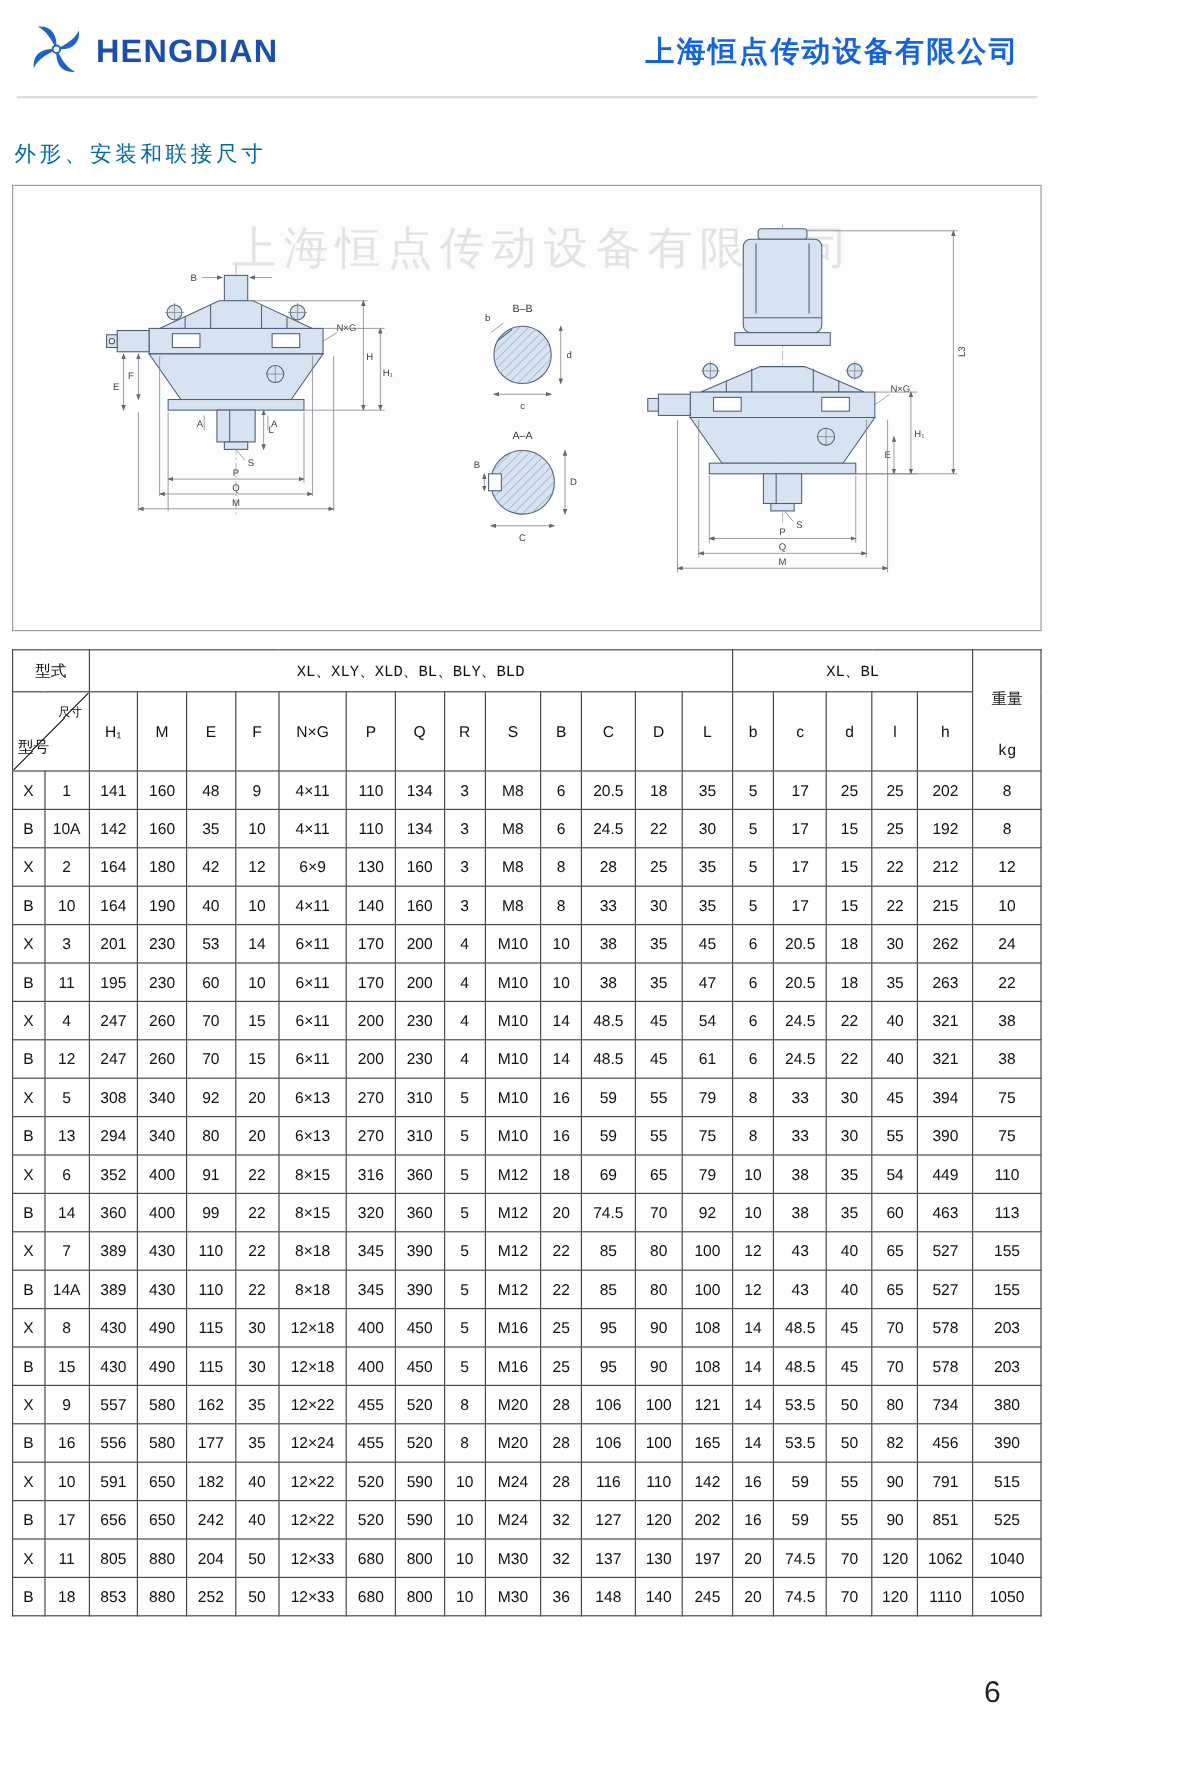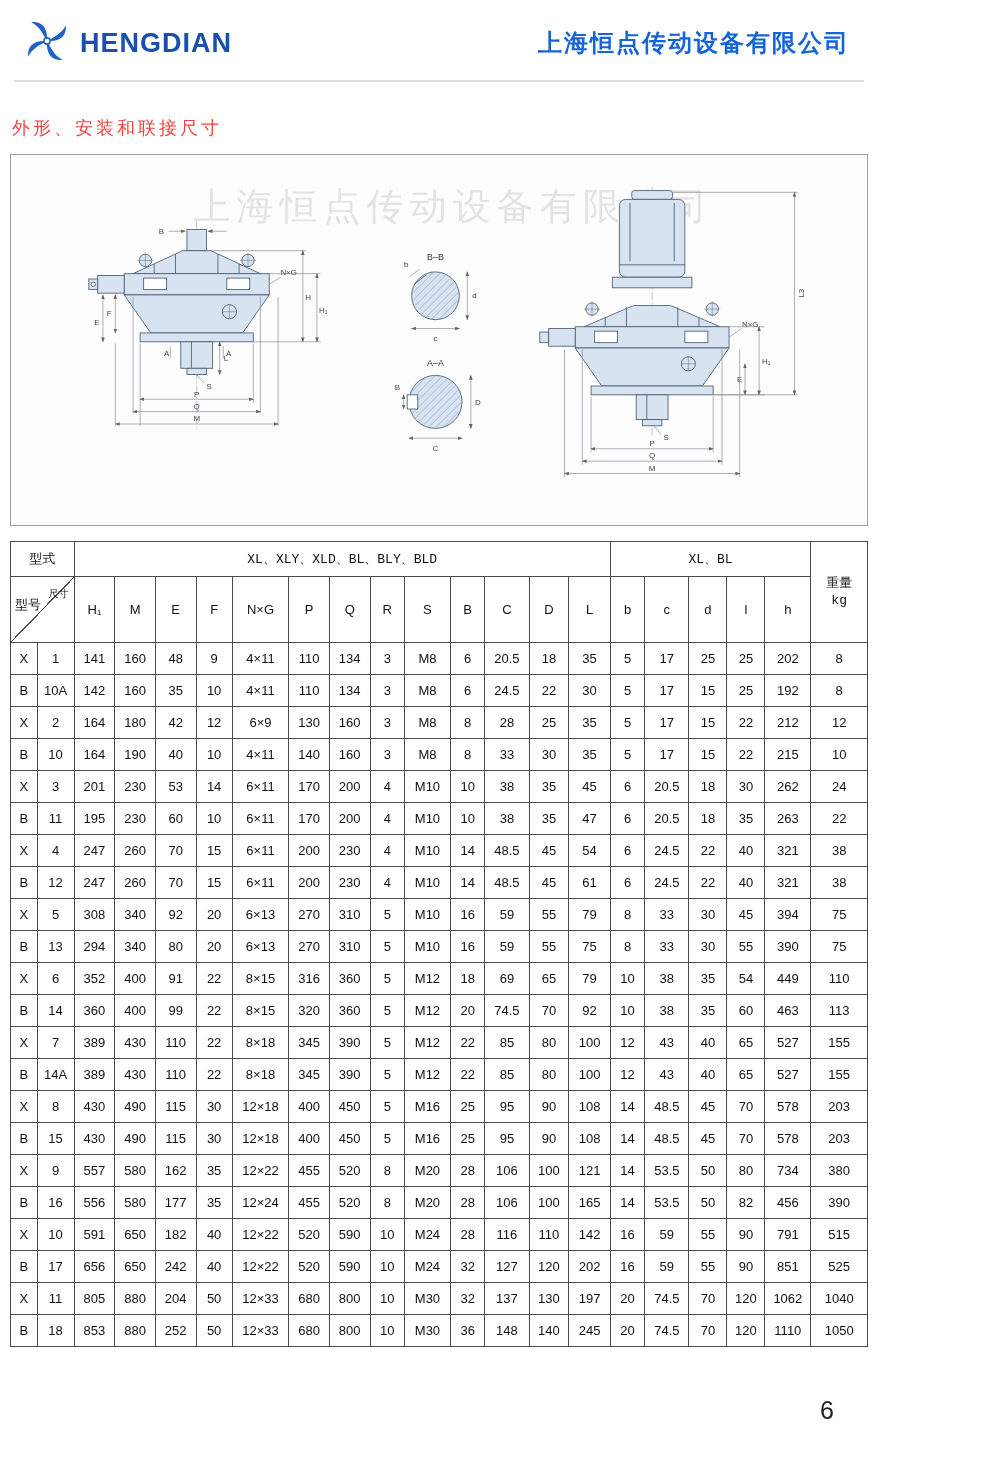--- a/index.html
+++ b/index.html
@@ -8,21 +8,21 @@
   .page { width:878px; height:1483px; padding:0 10px; position:relative; }
 
   
   .top-header { display:flex; justify-content:space-between; align-items:center; padding:14px 18px 0 14px; height:72px; }
   .logo-wrap { display:flex; align-items:center; gap:10px; }
   .logo-text { font-size:27px; font-weight:bold; color:#1a4fae; letter-spacing:1px; }
   .company-name { font-size:24px; font-weight:bold; color:#1565d8; letter-spacing:2px; }
   .header-rule { height:0; border-bottom:2px solid #dcdcdc; margin:8px 4px 0 4px; }
 
   
-  .section-title { font-size:18px; color:#ef4444; letter-spacing:3px; margin:34px 0 14px 2px; }
+  .section-title { font-size:18px; color:#0369a1; letter-spacing:3px; margin:34px 0 14px 2px; }
 
   
   .drawing-box { border:1px solid #9aa0a6; height:372px; position:relative; background:#fdfdfd; overflow:hidden; }
   .drawing-box svg { display:block; width:100%; height:100%; }
   .fillpart { fill:#d7e3f1; stroke:#4e6076; stroke-width:1; }
   .whitepart { fill:#ffffff; stroke:#4e6076; stroke-width:1; }
   .ln { stroke:#4e6076; stroke-width:1; fill:none; }
   .dim { stroke:#7a7f86; stroke-width:0.7; fill:none; }
   .cl { stroke:#93a3b8; stroke-width:0.7; fill:none; stroke-dasharray:9 3 2 3; }
   text.dl { font-size:9px; fill:#3a3f46; text-anchor:middle; }
@@ -32,22 +32,22 @@
   
   table.dims { width:100%; border-collapse:collapse; table-layout:fixed; margin-top:15px; }
   table.dims td { border:1px solid #4a4a4a; text-align:center; vertical-align:middle; font-size:13px; padding:0 1px; overflow:hidden; white-space:nowrap; }
   table.dims thead tr.group-row td { height:35px;font-family:Liberation Mono, monospace; }
   table.dims thead tr.col-row td { height:66px; }
   table.dims tbody td { height:32px; }
   td.corner-cell { position:relative; padding:0; }
   td.corner-cell .diag-line { position:absolute; inset:0;
      background:linear-gradient(to bottom right, transparent calc(50% - 0.6px), #4a4a4a calc(50% - 0.6px), #4a4a4a calc(50% + 0.6px), transparent calc(50% + 0.6px)); }
   td.corner-cell .corner-top { position:absolute; top:10px; right:5px; font-size:10px; }
-  td.corner-cell .corner-bottom { position:absolute; bottom:28px; left:4px; font-size:13px; }
-  td.weight-cell div { line-height:17px; }
+  td.corner-cell .corner-bottom { position:absolute; bottom:10px; left:4px; font-size:13px; }
+  td.weight-cell div { line-height:17px;margin-top:25px; }
 
   
   .page-num { position:absolute; right:44px; top:1396px; font-size:25px; color:#222; }
 </style>
 </head>
 <body>
 
 <div class="page">
 
   <div class="top-header">

